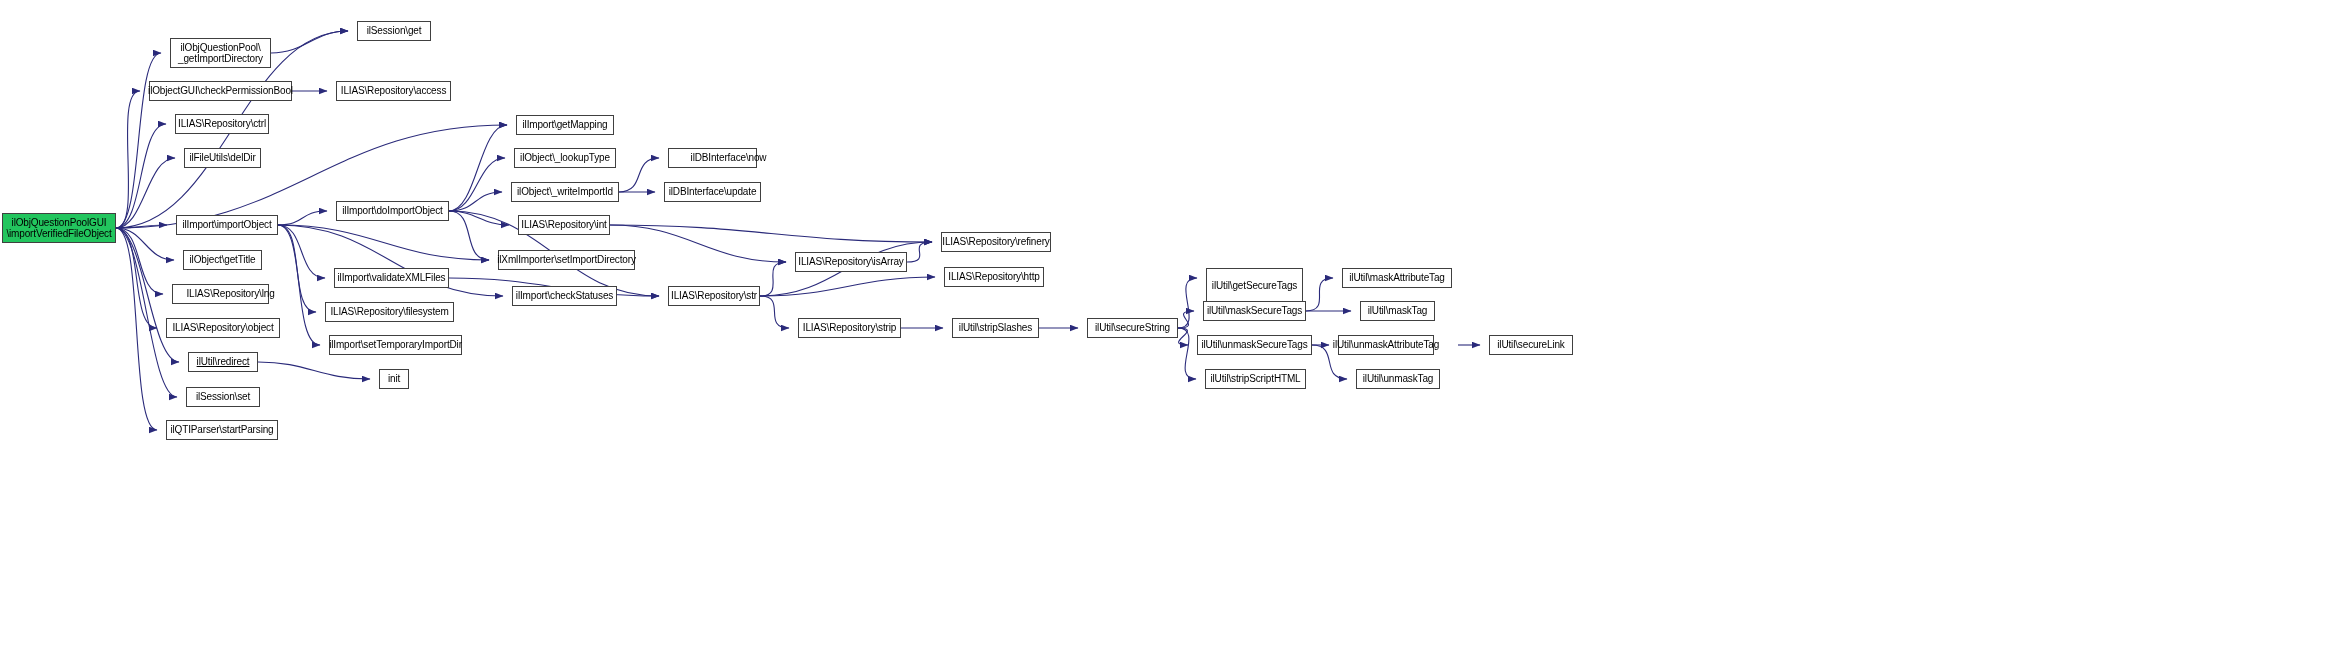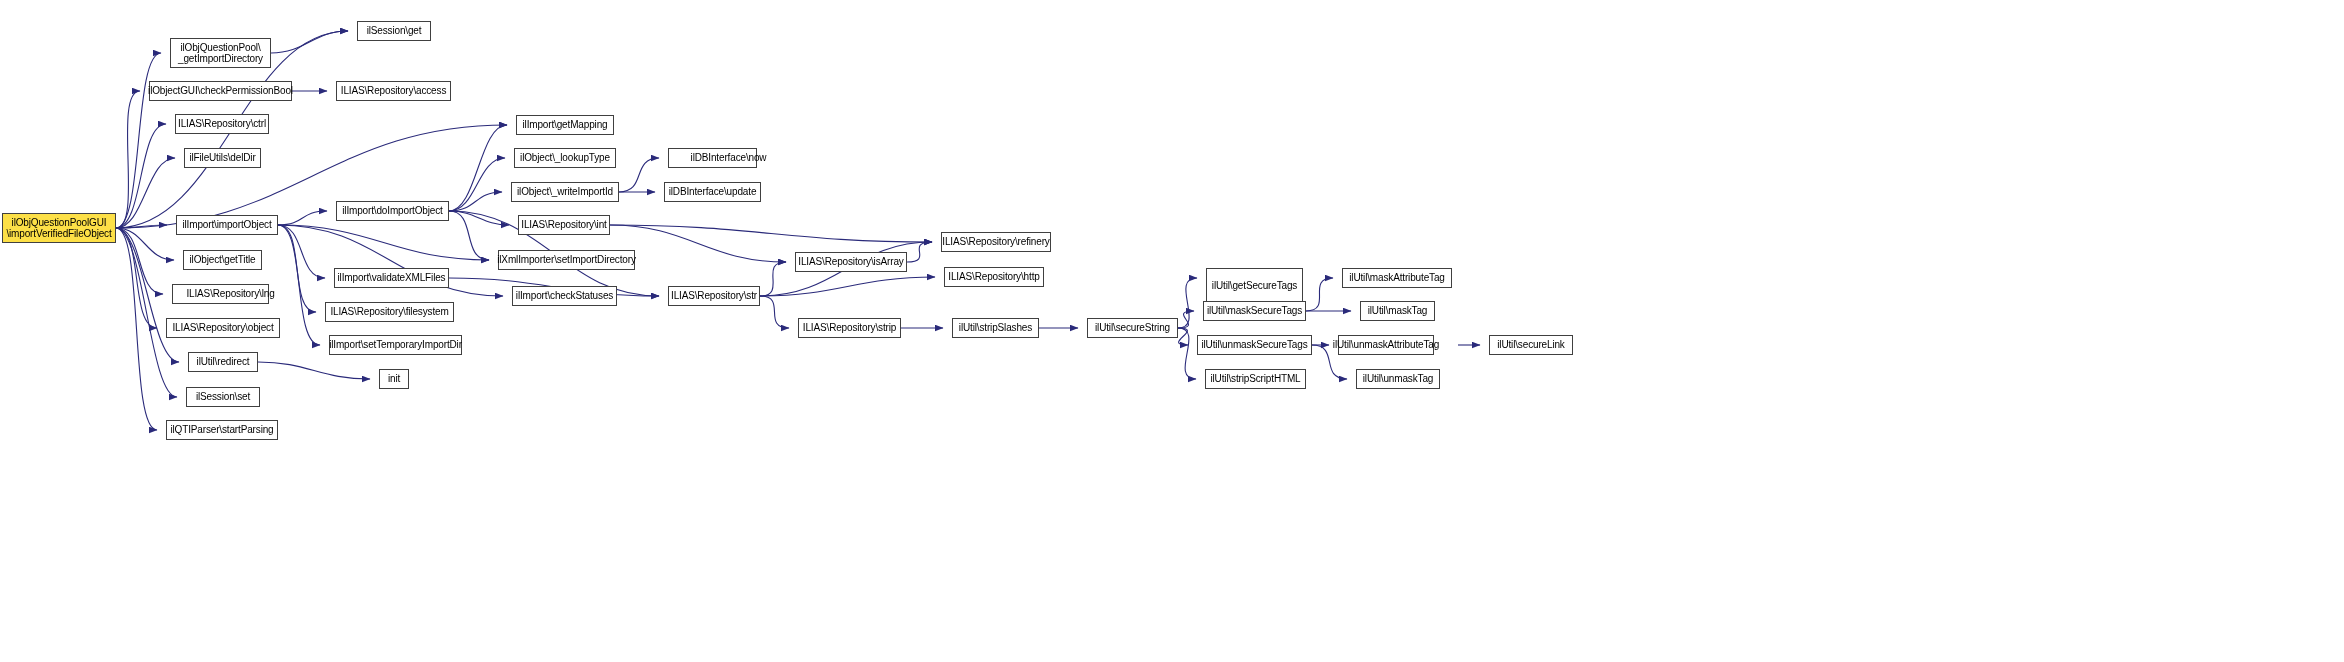--- a/index.html
+++ b/index.html
@@ -33,21 +33,21 @@
     align-items: center;
     justify-content: center;
     text-align: center;
     font-size: 10px;
     line-height: 1.15;
     white-space: pre;
     letter-spacing: -0.15px;
     z-index: 2;
   }
   .node.root {
-    background: #fde047;
+    background: #22c55e;
     border: 1px solid #404040;
   }
 </style>
 </head>
 <body>
 
 <div id="canvas">
   <svg id="edges" viewBox="0 0 2344 662" xmlns="http://www.w3.org/2000/svg">
     <defs>
       <marker id="arrow" markerWidth="9" markerHeight="7" refX="8.5" refY="3.5" orient="auto" markerUnits="userSpaceOnUse">
@@ -131,21 +131,21 @@
     <div class="node" style="left: 334px; top: 268px; width: 115px; height: 20px;">ilImport\validateXMLFiles</div>
     <div class="node" style="left: 512px; top: 286px; width: 105px; height: 20px;">ilImport\checkStatuses</div>
     <div class="node" style="left: 668px; top: 286px; width: 92px; height: 20px;">ILIAS\Repository\str</div>
     <div class="node" style="left: 172px; top: 284px; width: 97px; height: 20px; padding-left: 20px;">ILIAS\Repository\lng</div>
     <div class="node" style="left: 325px; top: 302px; width: 129px; height: 20px;">ILIAS\Repository\filesystem</div>
     <div class="node" style="left: 166px; top: 318px; width: 114px; height: 20px;">ILIAS\Repository\object</div>
     <div class="node" style="left: 798px; top: 318px; width: 103px; height: 20px;">ILIAS\Repository\strip</div>
     <div class="node" style="left: 952px; top: 318px; width: 87px; height: 20px;">ilUtil\stripSlashes</div>
     <div class="node" style="left: 1087px; top: 318px; width: 91px; height: 20px;">ilUtil\secureString</div>
     <div class="node" style="left: 329px; top: 335px; width: 133px; height: 20px;">ilImport\setTemporaryImportDir</div>
-    <div class="node" style="left: 188px; top: 352px; width: 70px; height: 20px;">ilUtil\redirect</div>
+    <div class="node" style="left: 188px; top: 352px; width: 70px; height: 20px; text-decoration: underline;">ilUtil\redirect</div>
     <div class="node" style="left: 1206px; top: 268px; width: 97px; height: 36px;">ilUtil\getSecureTags</div>
     <div class="node" style="left: 1342px; top: 268px; width: 110px; height: 20px;">ilUtil\maskAttributeTag</div>
     <div class="node" style="left: 1203px; top: 301px; width: 103px; height: 20px;">ilUtil\maskSecureTags</div>
     <div class="node" style="left: 1360px; top: 301px; width: 75px; height: 20px;">ilUtil\maskTag</div>
     <div class="node" style="left: 1197px; top: 335px; width: 115px; height: 20px;">ilUtil\unmaskSecureTags</div>
     <div class="node" style="left: 1338px; top: 335px; width: 96px; height: 20px;">ilUtil\unmaskAttributeTag</div>
     <div class="node" style="left: 1489px; top: 335px; width: 84px; height: 20px;">ilUtil\secureLink</div>
     <div class="node" style="left: 1205px; top: 369px; width: 101px; height: 20px;">ilUtil\stripScriptHTML</div>
     <div class="node" style="left: 1356px; top: 369px; width: 84px; height: 20px;">ilUtil\unmaskTag</div>
     <div class="node" style="left: 379px; top: 369px; width: 30px; height: 20px;">init</div>

